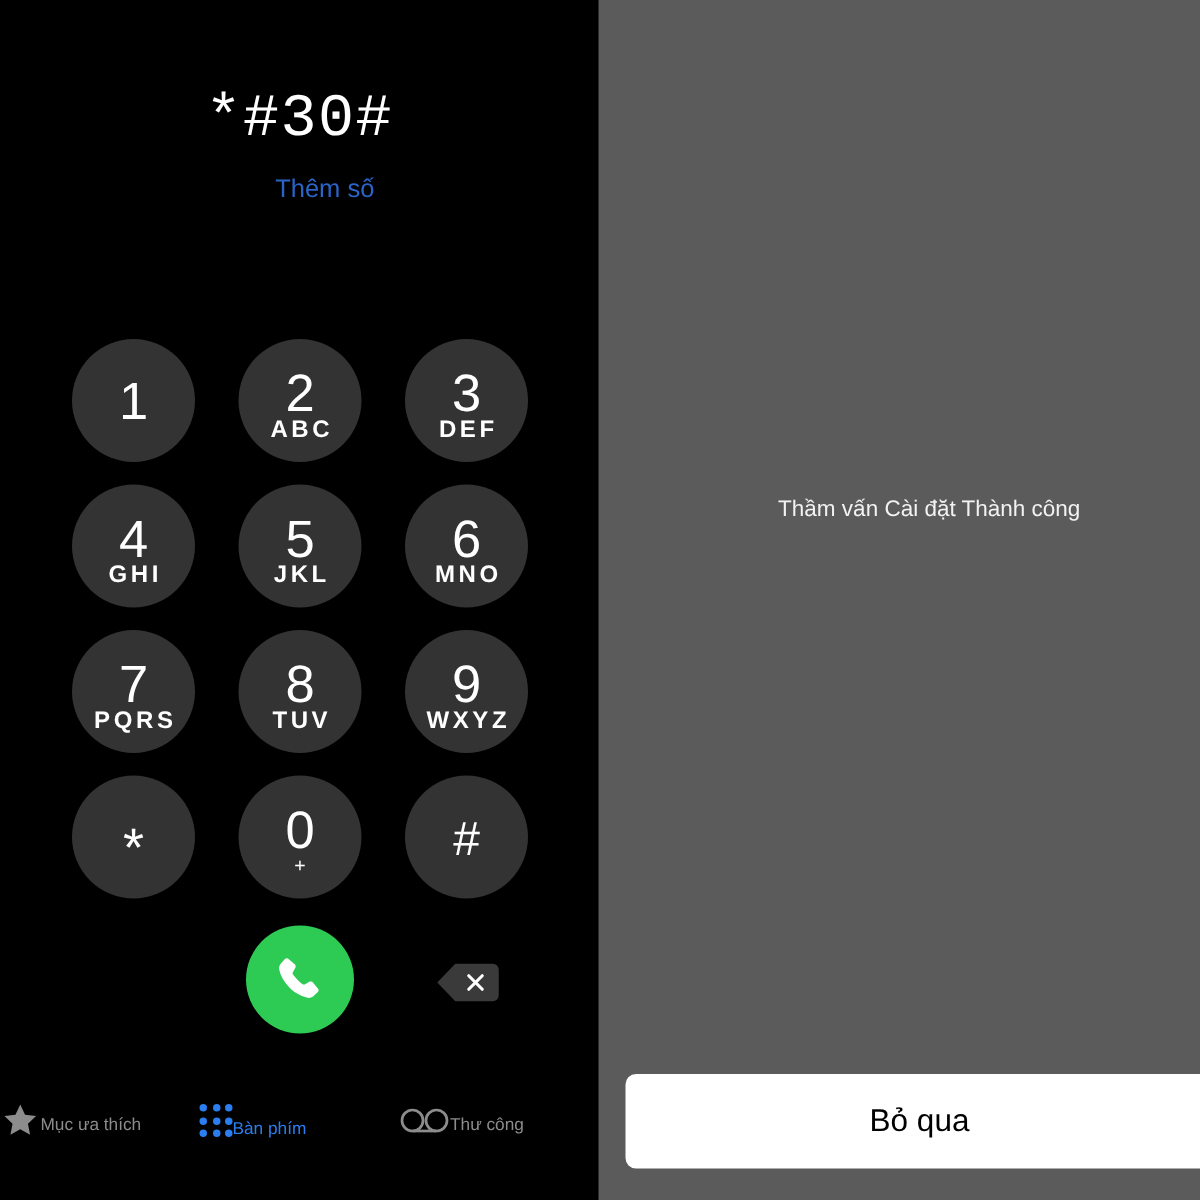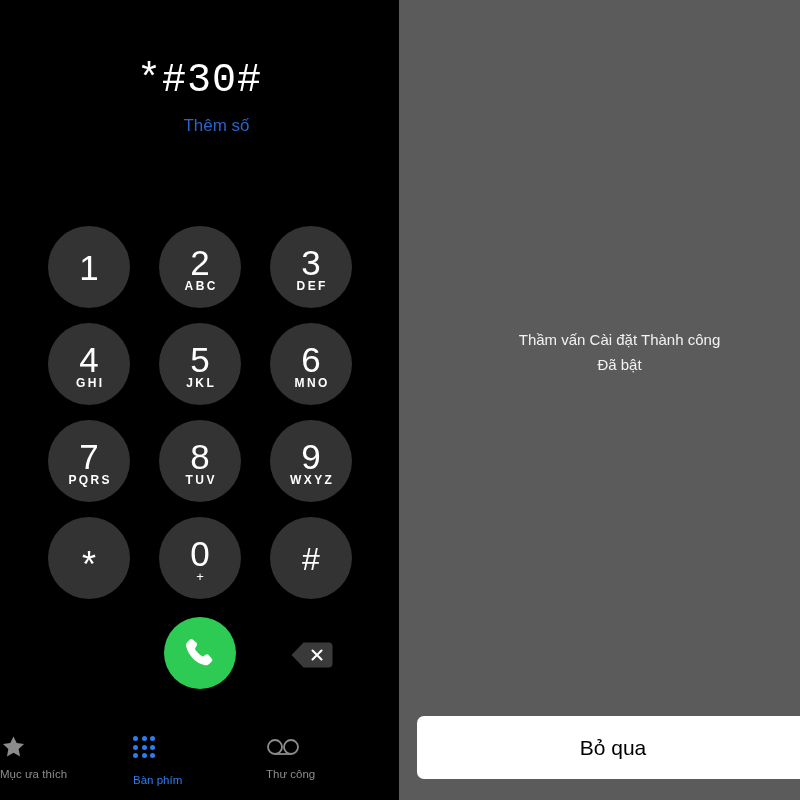--- a/index.html
+++ b/index.html
@@ -80,21 +80,21 @@
     padding-top: 2px;
   }
   .key-digit {
     color: #ffffff;
     font-size: 35px;
     font-weight: 300;
     line-height: 36px;
   }
   .key-letters {
     color: #ffffff;
-    font-size: 12px;
+    font-size: 16px;
     font-weight: 600;
     letter-spacing: 2.4px;
     line-height: 11px;
     margin-top: 0;
     margin-left: 2.4px;
   }
   .key.sym .key-digit {
     font-size: 33px;
     line-height: 34px;
   }
@@ -142,22 +142,22 @@
     height: 78px;
     background: #000000;
     display: flex;
     align-items: flex-start;
     padding-top: 10px;
     box-sizing: border-box;
   }
   .tab-item {
     flex: 1 1 0;
     display: flex;
-    flex-direction: column;
-    align-items: flex-start;
+    flex-direction: row;
+    align-items: center;
     justify-content: flex-start;
   }
   .tab-icon {
     height: 30px;
     display: flex;
     align-items: center;
     justify-content: center;
   }
   .tab-label {
     margin-top: 5px;
@@ -337,18 +337,17 @@
         </div>
         <div class="tab-label">Thư công</div>
       </div>
 
     </div>
   </div>
 
   <div class="dialog-pane">
     <div class="dialog-message">
       <div>Thầm vấn Cài đặt Thành công</div>
-      <div>Đã bật</div>
     </div>
     <div class="dismiss-button">Bỏ qua</div>
   </div>
 
 </div>
 
 </body></html>

